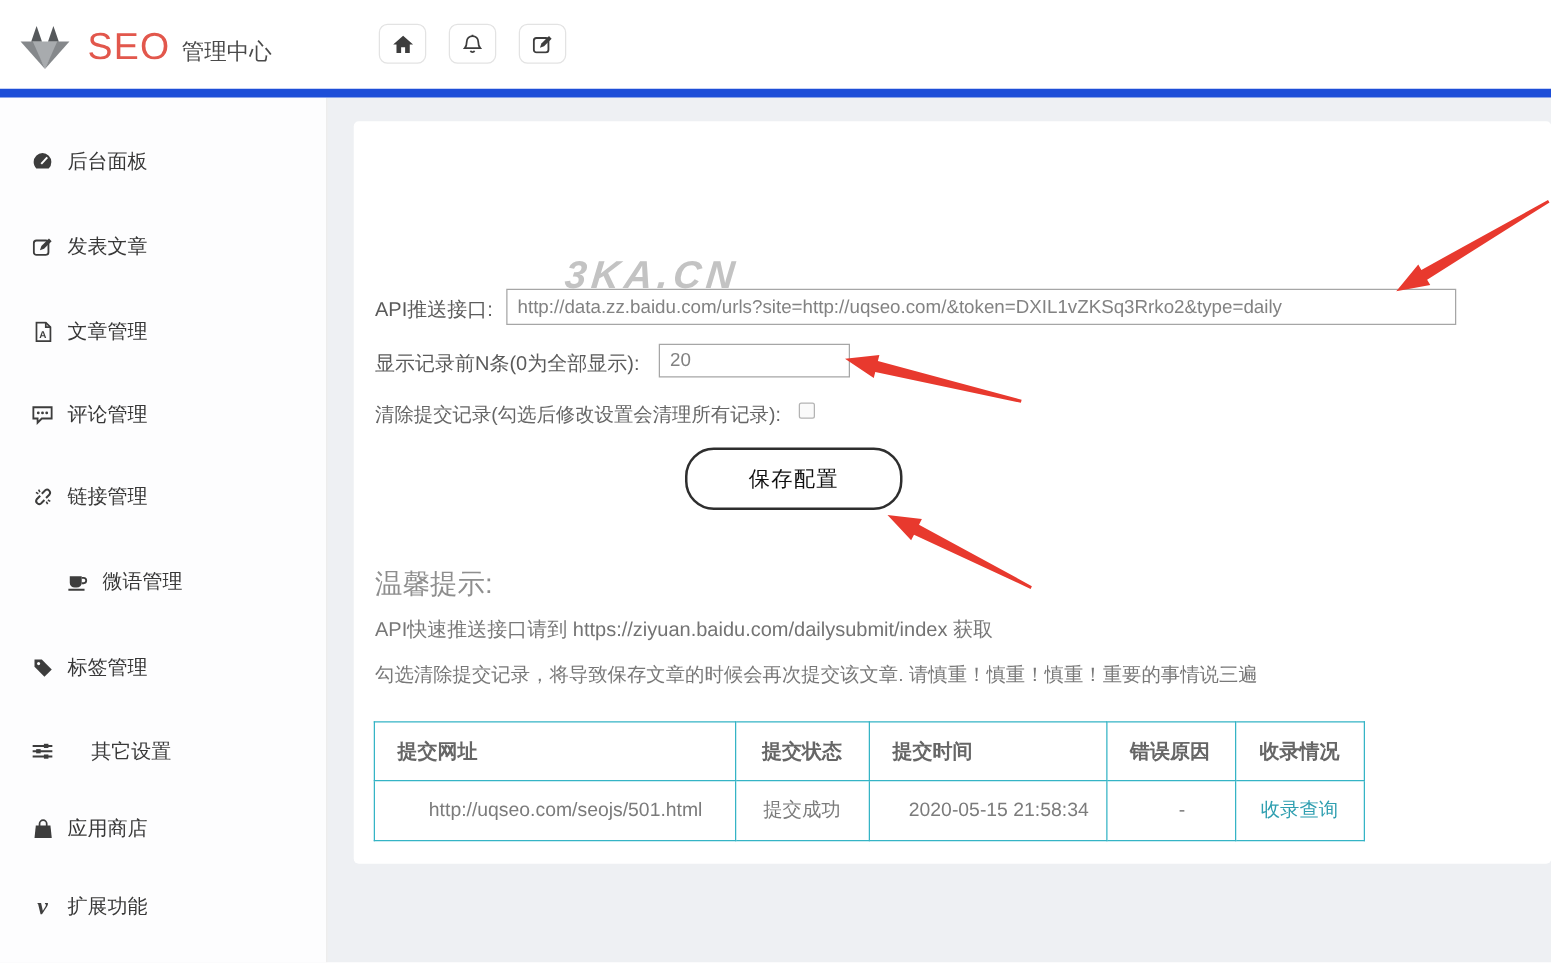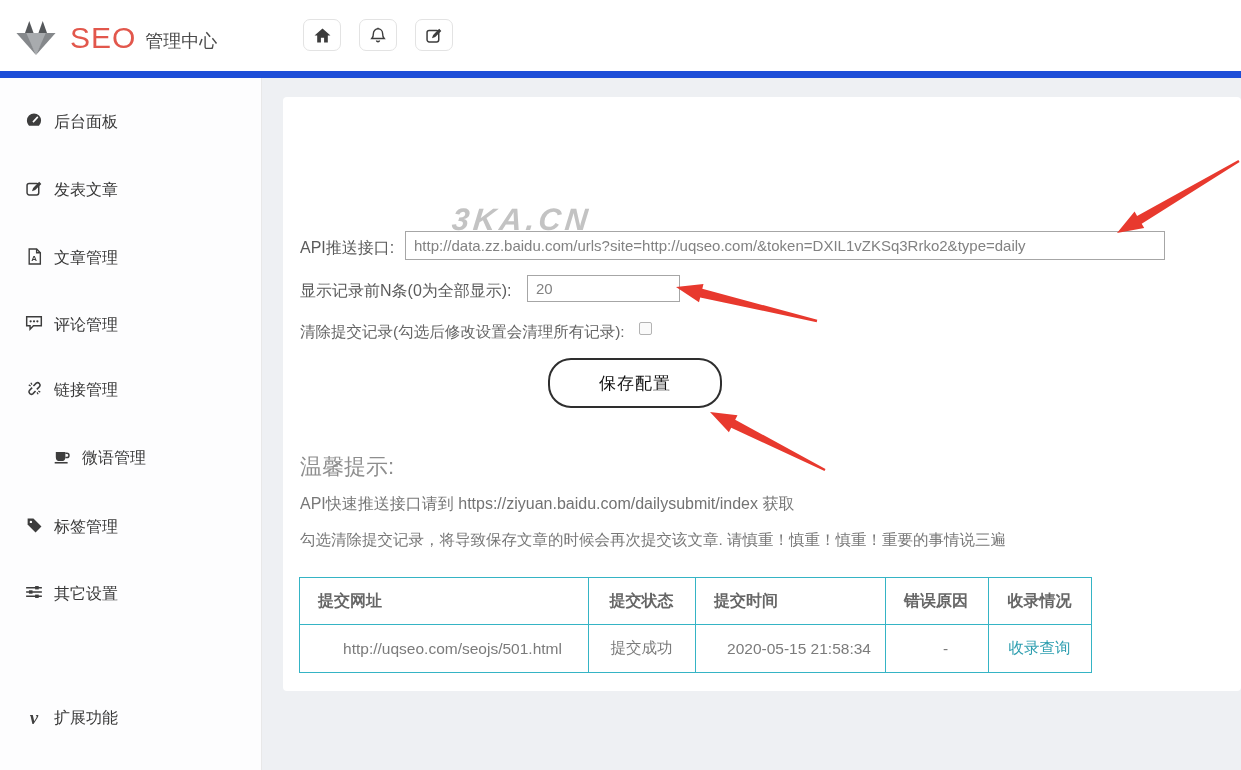--- a/index.html
+++ b/index.html
@@ -11,21 +11,21 @@
   .header{position:absolute;left:0;top:0;width:1241px;height:78px;background:#fff;border-bottom:7px solid #1d4ed8;z-index:3;}
   .logo-wrap{position:absolute;left:14px;top:17px;display:flex;align-items:center;}
   .logo-svg{width:44px;height:42px;}
   .brand-name{margin-left:12px;font-size:30px;color:#e2574c;letter-spacing:1px;}
   .brand-suffix{margin-left:9px;font-size:18px;color:#4a4a4a;position:relative;top:3px;}
   .hdr-btn{position:absolute;top:19px;width:38px;height:32px;background:#fff;border:1px solid #e3e3e3;border-radius:7px;display:flex;align-items:center;justify-content:center;cursor:pointer;}
   .hdr-btn svg{display:block;}
 
   
   .sidebar{position:absolute;left:0;top:78px;width:262px;height:692px;background:#fdfdfe;border-right:1px solid #e8e8e8;z-index:2;}
-  .side-item{position:absolute;left:0;width:262px;height:34px;display:flex;cursor:pointer;}
+  .side-item{position:absolute;left:0;width:262px;height:34px;display:flex;align-items:center;cursor:pointer;}
   .side-item .ic{width:20px;margin-left:24px;display:flex;justify-content:center;}
   .side-item .lbl{margin-left:10px;font-size:16px;color:#383838;}
   .vine-glyph{font-family:"Liberation Serif","DejaVu Serif",serif;font-style:italic;font-weight:bold;font-size:19px;color:#3f3f3f;line-height:1;}
 
   
   .card{position:absolute;left:283px;top:97px;width:958px;height:594px;background:#fff;border-radius:4px;z-index:1;}
   .page-title{position:absolute;left:300px;top:141px;font-size:34px;color:#8a8a8a;letter-spacing:2px;z-index:2;}
   .watermark{position:absolute;left:452px;top:202px;font-size:31px;font-weight:bold;font-style:italic;color:#c3c3c3;letter-spacing:4px;transform:skewX(-6deg);z-index:2;}
 
   .form-label{position:absolute;font-size:16px;color:#5b5b5b;z-index:2;}
@@ -160,32 +160,41 @@
     <div class="side-item" style="top:439px;">
       <span class="ic">
         <svg width="17" height="17" viewBox="0 0 16 16">
           <path d="M1.5 1.5 h5.5 l7.5 7.5 -5.5 5.5 -7.5-7.5 Z" fill="#3d3d3d"></path>
           <circle cx="4.6" cy="4.6" r="1.15" fill="#fff"></circle>
         </svg>
       </span>
       <span class="lbl">标签管理</span>
     </div>
 
-    <div class="side-item" style="top:506px;">
+    <div class="side-item" style="top:506px;gap:19px;">
       <span class="ic">
         <svg width="18" height="16" viewBox="0 0 16 14">
           <path d="M1 3.2 h14 M1 7 h14 M1 10.8 h14" stroke="#3d3d3d" stroke-width="1.4"></path>
           <rect x="9" y="1.7" width="3.2" height="3" fill="#3d3d3d"></rect>
           <rect x="3.5" y="5.5" width="3.2" height="3" fill="#3d3d3d"></rect>
           <rect x="9" y="9.3" width="3.2" height="3" fill="#3d3d3d"></rect>
         </svg>
       </span>
       <span class="lbl">其它设置</span>
     </div>
 
+    <div class="side-item" style="top:568px;">
+      <span class="ic">
+        <svg width="17" height="17" viewBox="0 0 16 16">
+          <path d="M2.5 5 h11 l1 9.5 h-13 Z" fill="#3d3d3d"></path>
+          <path d="M5.3 6.5 V3.8 a2.7 2.7 0 0 1 5.4 0 V6.5" fill="none" stroke="#3d3d3d" stroke-width="1.3"></path>
+        </svg>
+      </span>
+      <span class="lbl">应用商店</span>
+    </div>
 
     <div class="side-item" style="top:630px;">
       <span class="ic">
           <span class="vine-glyph">v</span>
         </span>
       <span class="lbl">扩展功能</span>
     </div>
 
   </div>
 

